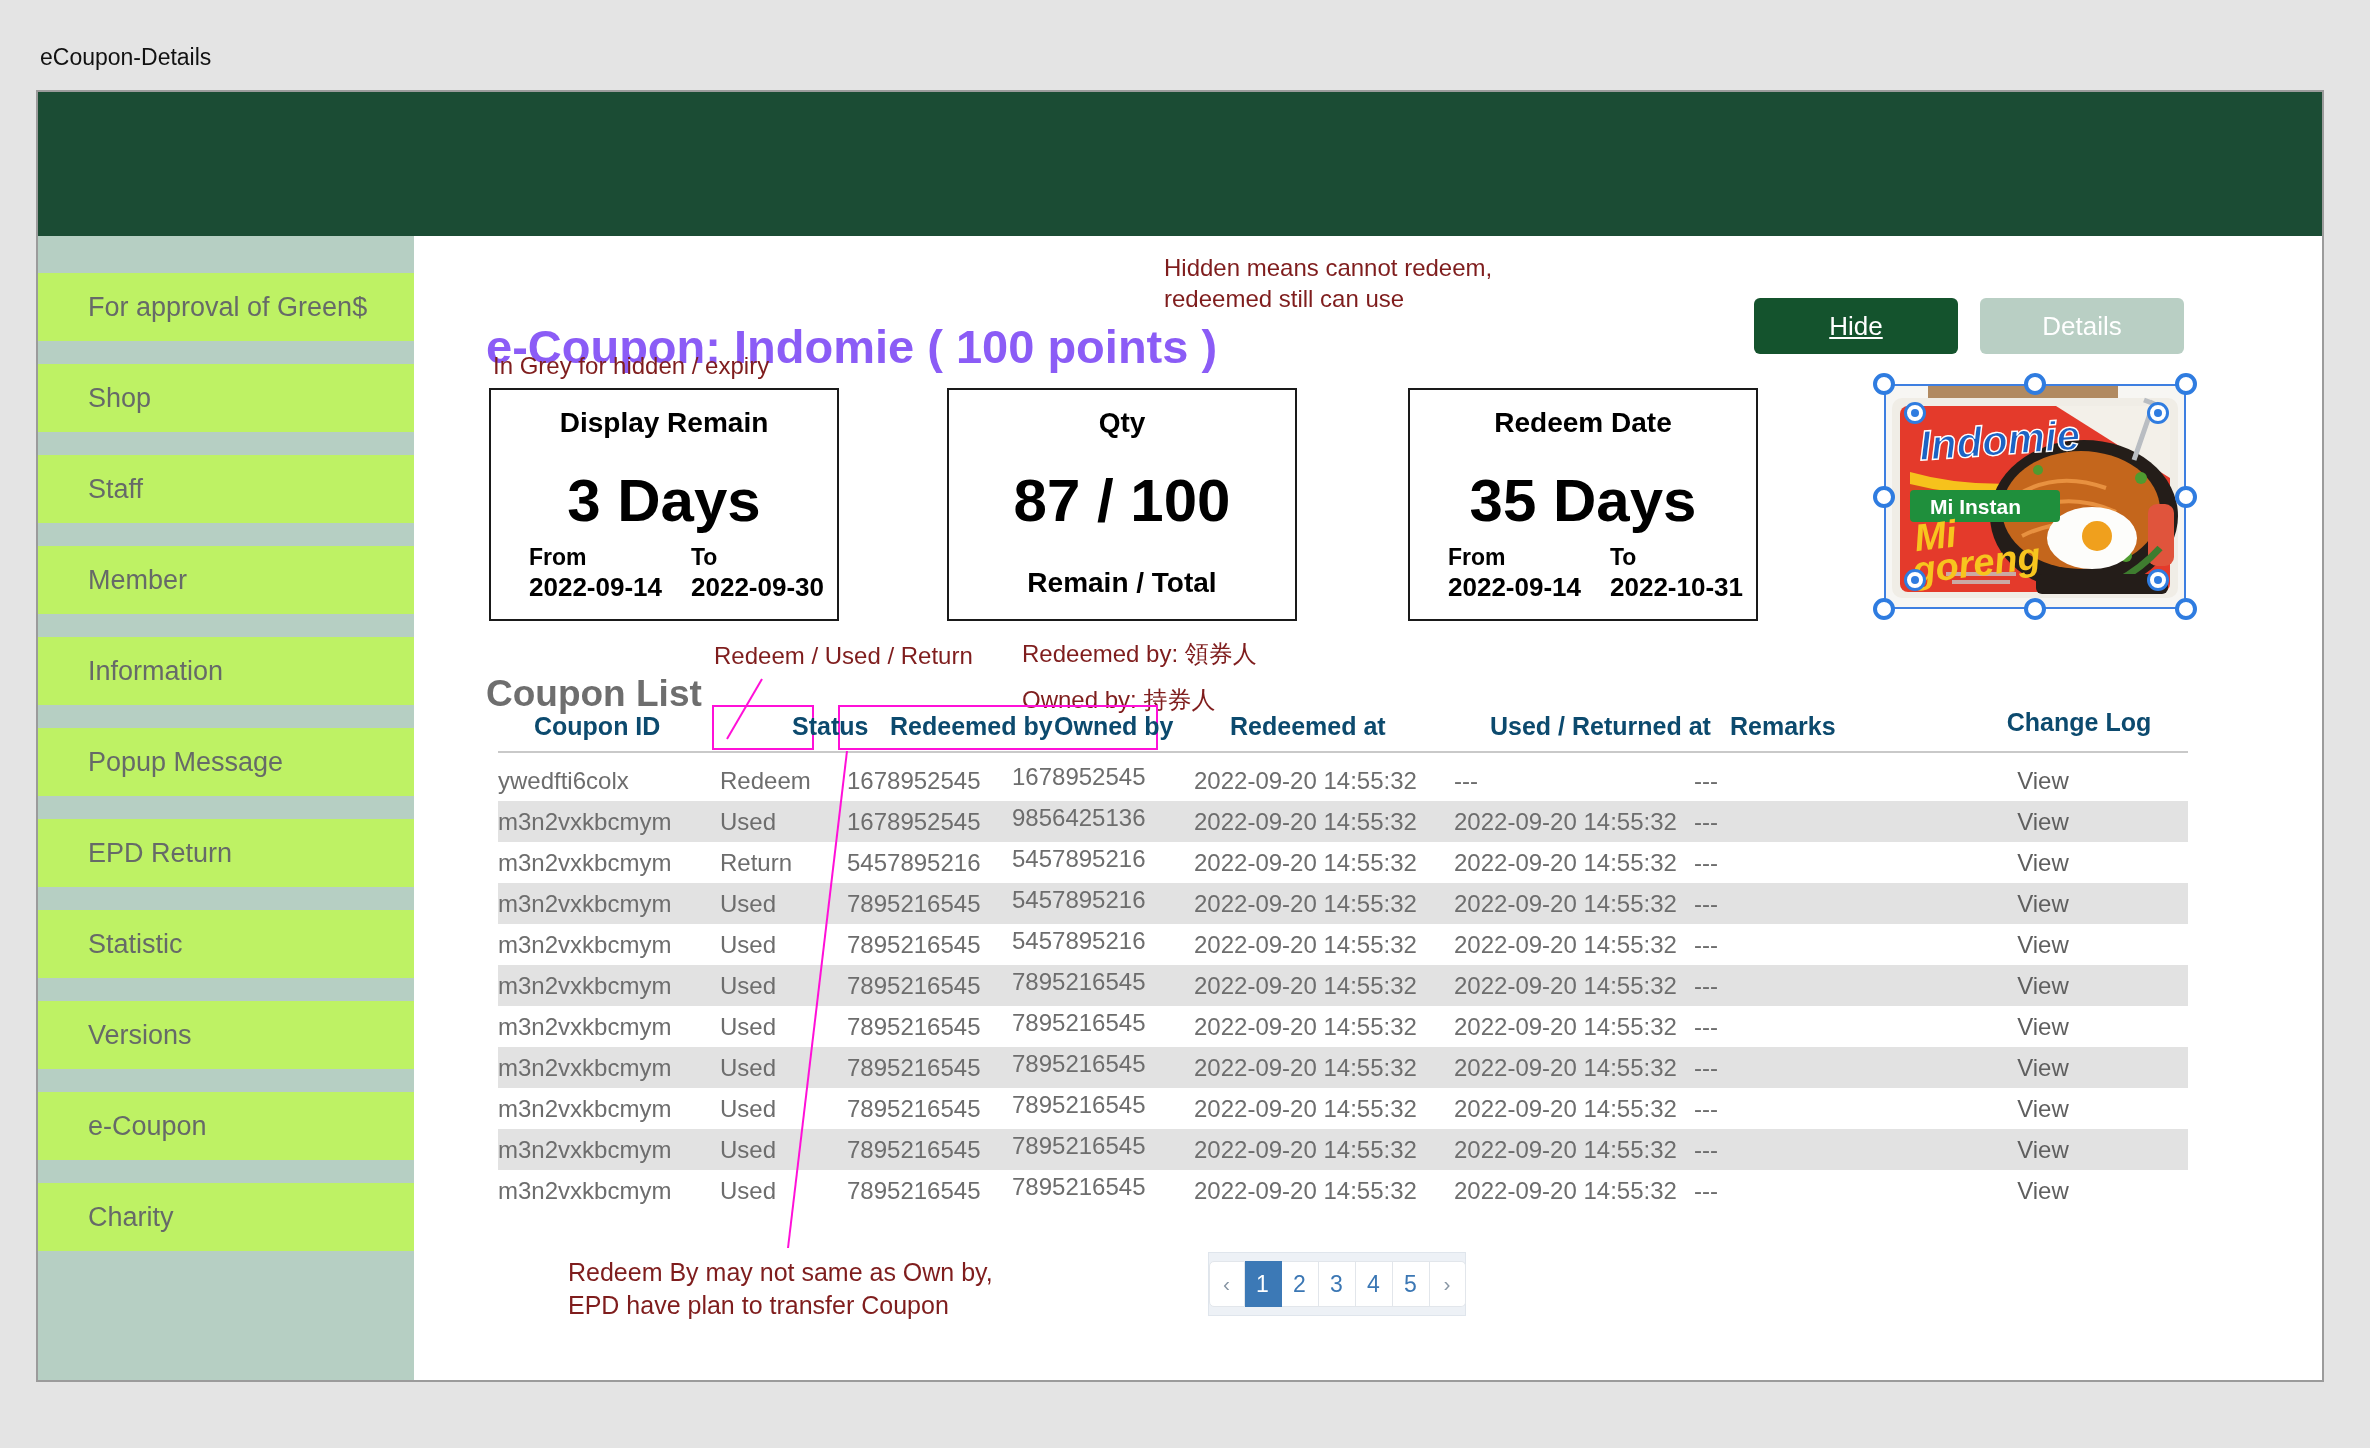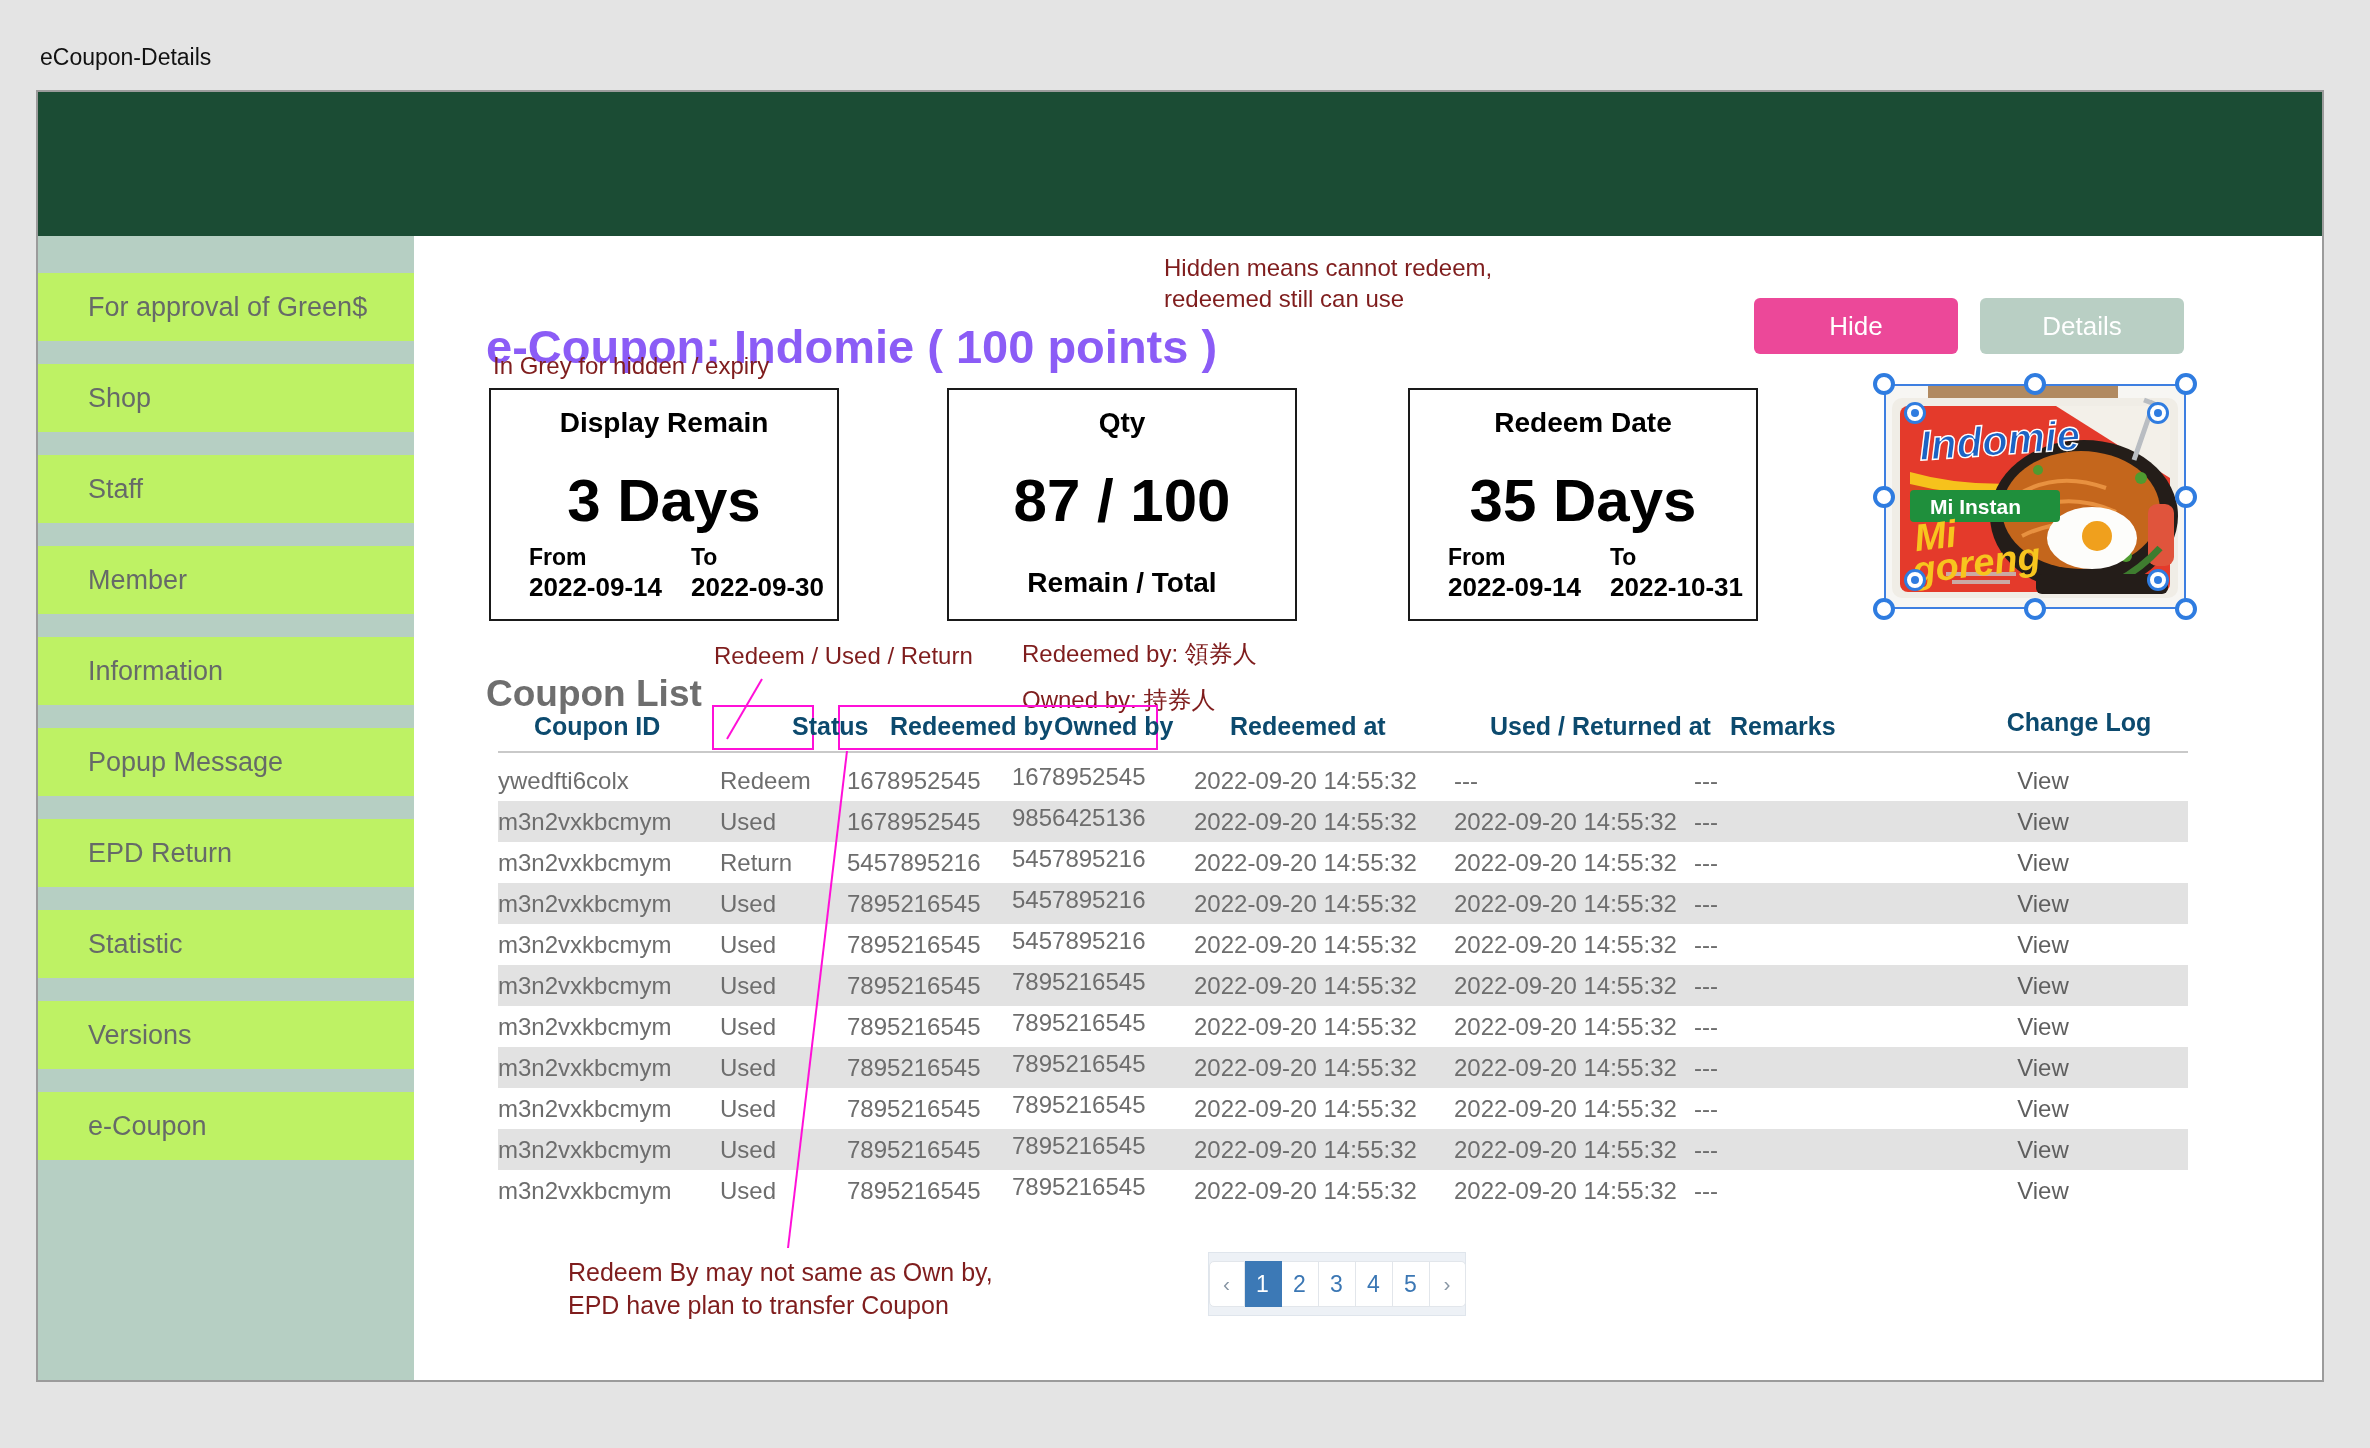--- a/index.html
+++ b/index.html
@@ -32,21 +32,21 @@
   .note-grey{left:455px;top:258px;}
   .note-status{left:676px;top:548px;}
   .note-redeemed-by{left:984px;top:546px;}
   .note-owned-by{left:984px;top:592px;text-align:right;}
   .note-transfer{left:530px;top:1164px;font-size:25px;line-height:33px;}
   
   .btn{
     position:absolute;top:206px;width:204px;height:56px;border:none;border-radius:6px;
     color:#fff;font-size:26px;font-family:inherit;display:flex;align-items:center;justify-content:center;cursor:pointer;
   }
-  .btn-hide{left:1716px;background:#ec4899;}
+  .btn-hide{left:1716px;background:#14532d;text-decoration:underline;}
   .btn-details{left:1942px;background:#b9cfc4;}
   
   .card{position:absolute;top:296px;width:350px;height:233px;background:#fff;border:2px solid #1a1a1a;box-sizing:border-box;}
   .card-1{left:451px;} .card-2{left:909px;} .card-3{left:1370px;}
   .card .c-title{text-align:center;margin-top:17px;font-size:28px;font-weight:bold;color:#000;}
   .card .c-value{position:absolute;left:0;right:0;top:76px;text-align:center;font-size:60px;font-weight:bold;color:#000;}
   .card .c-dates{position:absolute;left:0;right:0;bottom:16px;}
   .card .d-col{position:absolute;bottom:0;font-size:23px;font-weight:bold;color:#000;line-height:30px;}
   .card .d-from{left:38px;} .card .d-to{left:200px;}
   .card .d-val{font-size:26px;}
@@ -127,20 +127,23 @@
         <span>EPD Return</span>
       </div>
       <div class="side-item">
         <span>Statistic</span>
       </div>
       <div class="side-item">
         <span>Versions</span>
       </div>
       <div class="side-item">
         <span>e-Coupon</span>
+      </div>
+      <div class="side-item">
+        <span>Charity</span>
       </div>
     </nav>
 
   <h1 class="coupon-title">e-Coupon: Indomie ( 100 points )</h1>
 
   <div class="note magenta note-hidden">
     <div>Hidden means cannot redeem,</div>
     <div>redeemed still can use</div>
   </div>
   <div class="note magenta note-grey">In Grey for hidden / expiry</div>

